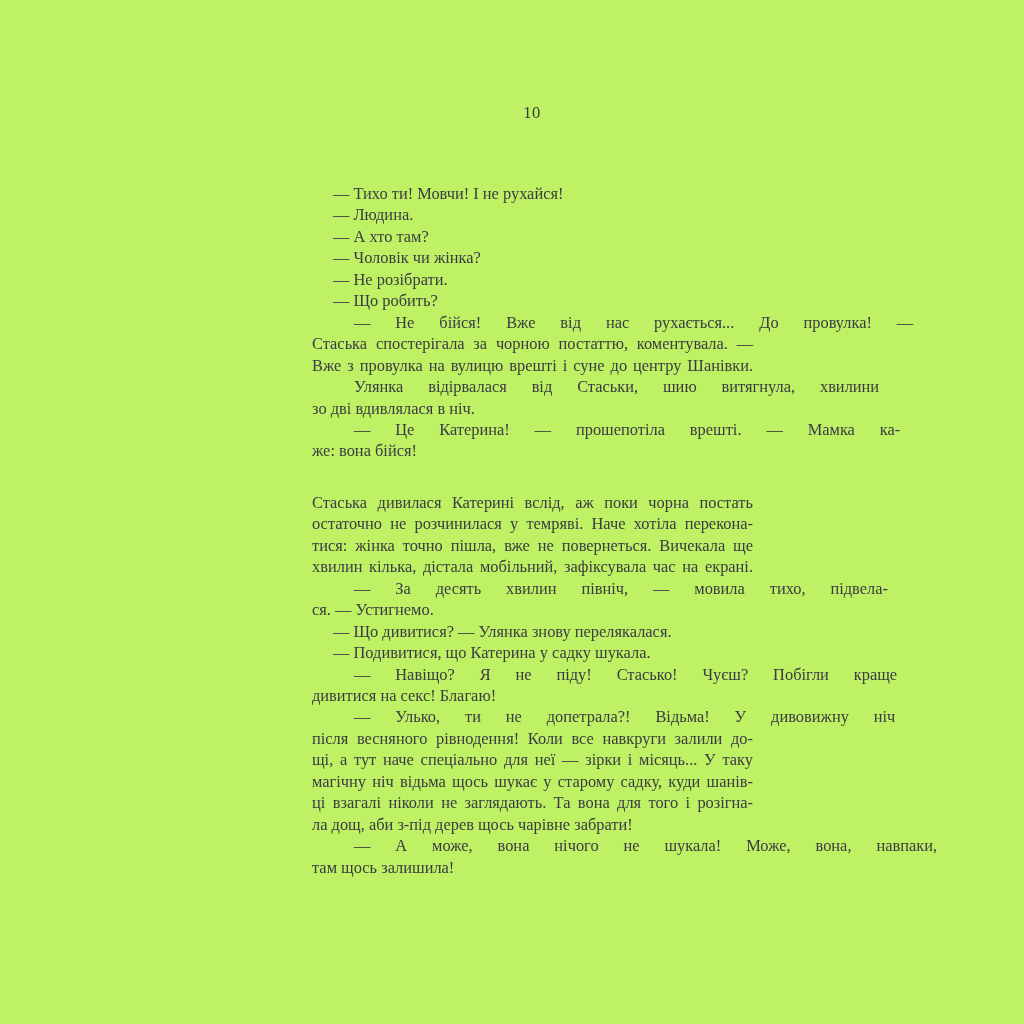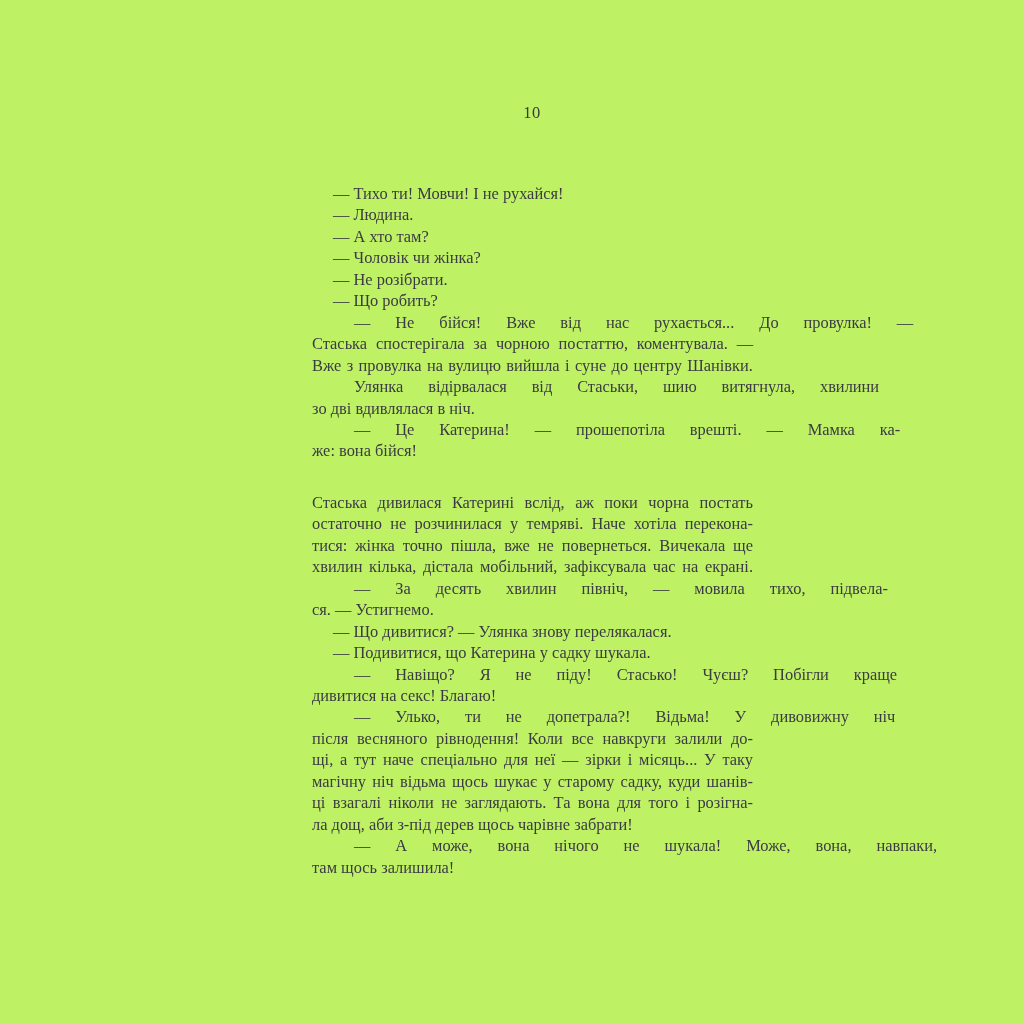--- a/index.html
+++ b/index.html
@@ -150,21 +150,21 @@
           <span class="w">Вже</span>
           <span class="gap"></span>
           <span class="w">з</span>
           <span class="gap"></span>
           <span class="w">провулка</span>
           <span class="gap"></span>
           <span class="w">на</span>
           <span class="gap"></span>
           <span class="w">вулицю</span>
           <span class="gap"></span>
-          <span class="w">вийшла</span>
+          <span class="w">врешті</span>
           <span class="gap"></span>
           <span class="w">і</span>
           <span class="gap"></span>
           <span class="w">суне</span>
           <span class="gap"></span>
           <span class="w">до</span>
           <span class="gap"></span>
           <span class="w">центру</span>
           <span class="gap"></span>
           <span class="w">Шанівки.</span>

